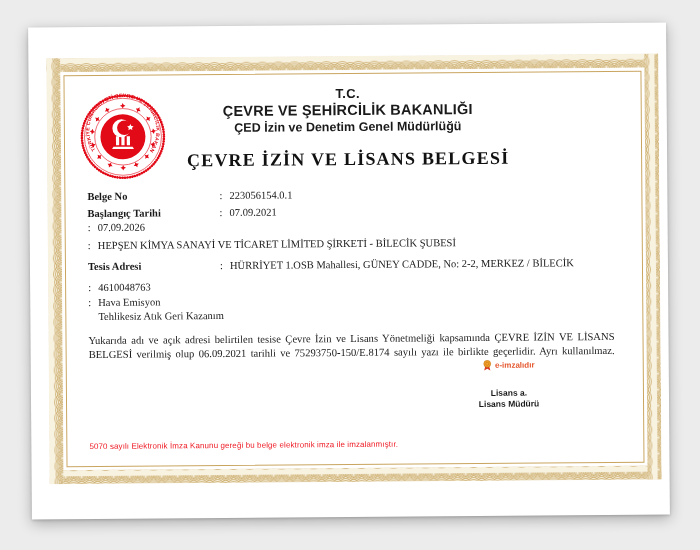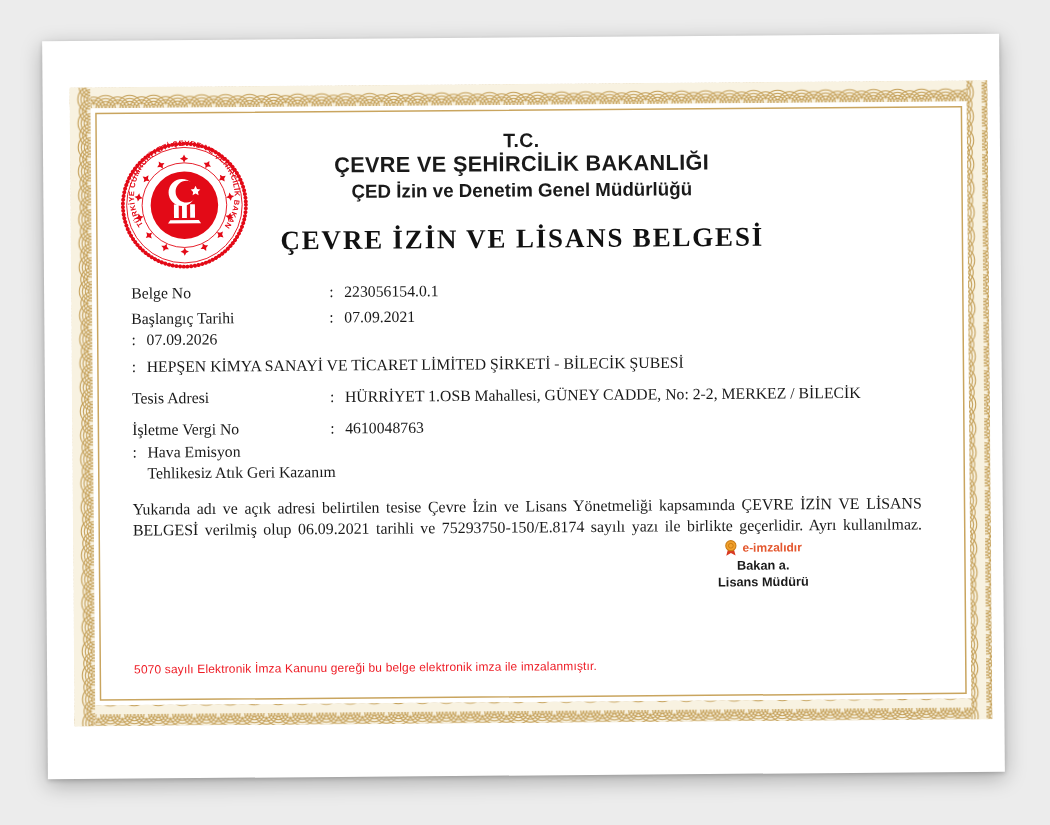--- a/index.html
+++ b/index.html
@@ -25,36 +25,36 @@
     position:absolute;left:0;right:0;top:124px;text-align:center;
     font-family:"Liberation Serif","DejaVu Serif",serif;
     font-size:18px;font-weight:700;letter-spacing:1.2px;color:#111;
   }
   .fields{
     position:absolute;left:58px;top:163px;width:540px;
     font-family:"Liberation Serif","DejaVu Serif",serif;
     font-size:10.5px;color:#1a1a1a;
   }
   .frow{display:flex;align-items:flex-start;line-height:13.5px;}
-  .flabel{width:132px;font-weight:400;flex:0 0 132px;}
+  .flabel{width:132px;font-weight:700;flex:0 0 132px;}
   .fcolon{width:10px;flex:0 0 10px;}
   .fvalue{flex:1;}
   .mb3{margin-bottom:3px}.mb1{margin-bottom:1px}.mb4{margin-bottom:4px}
   .mb7{margin-bottom:7px}.mb8{margin-bottom:8px}.mb2{margin-bottom:2px}
   .body-par{
     position:absolute;left:58px;top:307px;width:526px;
     font-family:"Liberation Serif","DejaVu Serif",serif;
     font-size:10.6px;line-height:14px;color:#1a1a1a;
     text-align:justify;text-align-last:justify;
   }
   .sig{
     position:absolute;left:398px;top:336px;width:160px;text-align:center;
     font-size:8.5px;font-weight:700;line-height:11.5px;color:#1a1a1a;
   }
-  .esign-line{color:#e4572e;font-weight:700;font-size:8px;margin-bottom:0;
+  .esign-line{color:#e4572e;font-weight:700;font-size:8px;margin-bottom:16px;
     display:flex;align-items:center;justify-content:center;gap:3px;}
   .footer-note{
     position:absolute;left:58px;top:415px;
     font-size:8px;color:#ee1c25;letter-spacing:.1px;
   }
 </style>
 </head>
 <body>
 
 <div class="page">
@@ -164,21 +164,20 @@
     <div class="frow mb8">
       <div class="fcolon">:</div>
       <div class="fvalue">HEPŞEN KİMYA SANAYİ VE TİCARET LİMİTED ŞİRKETİ - BİLECİK ŞUBESİ</div>
     </div>
     <div class="frow mb7">
       <div class="flabel">Tesis Adresi</div>
       <div class="fcolon">:</div>
       <div class="fvalue">HÜRRİYET 1.OSB Mahallesi, GÜNEY CADDE, No: 2-2, MERKEZ / BİLECİK</div>
     </div>
     <div class="frow mb2">
-      <div class="flabel">İşletme Vergi No</div>
       <div class="fcolon">:</div>
       <div class="fvalue">4610048763</div>
     </div>
     <div class="frow">
       <div class="fcolon">:</div>
       <div class="fvalue">
         <div>Hava Emisyon</div>
         <div>Tehlikesiz Atık Geri Kazanım</div>
       </div>
     </div>
@@ -188,19 +187,19 @@
 
   <div class="sig">
     <div class="esign-line">
       <svg width="9" height="11" viewBox="0 0 9 11">
         <path d="M2.6 6 L1.4 10.5 L4.5 8.8 L7.6 10.5 L6.4 6 Z" fill="#d93a22"></path>
         <circle cx="4.5" cy="3.9" r="3.4" fill="#f2a12c" stroke="#c97a12" stroke-width="0.7"></circle>
         <circle cx="4.5" cy="3.9" r="1.6" fill="none" stroke="#c97a12" stroke-width="0.6"></circle>
       </svg>
       <span>e-imzalıdır</span>
     </div>
-    <div>Bakan a.</div>
+    <div>Lisans a.</div>
     <div>Lisans Müdürü</div>
   </div>
 
   <div class="footer-note">5070 sayılı Elektronik İmza Kanunu gereği bu belge elektronik imza ile imzalanmıştır.</div>
 
 </div>
 
 </body></html>

